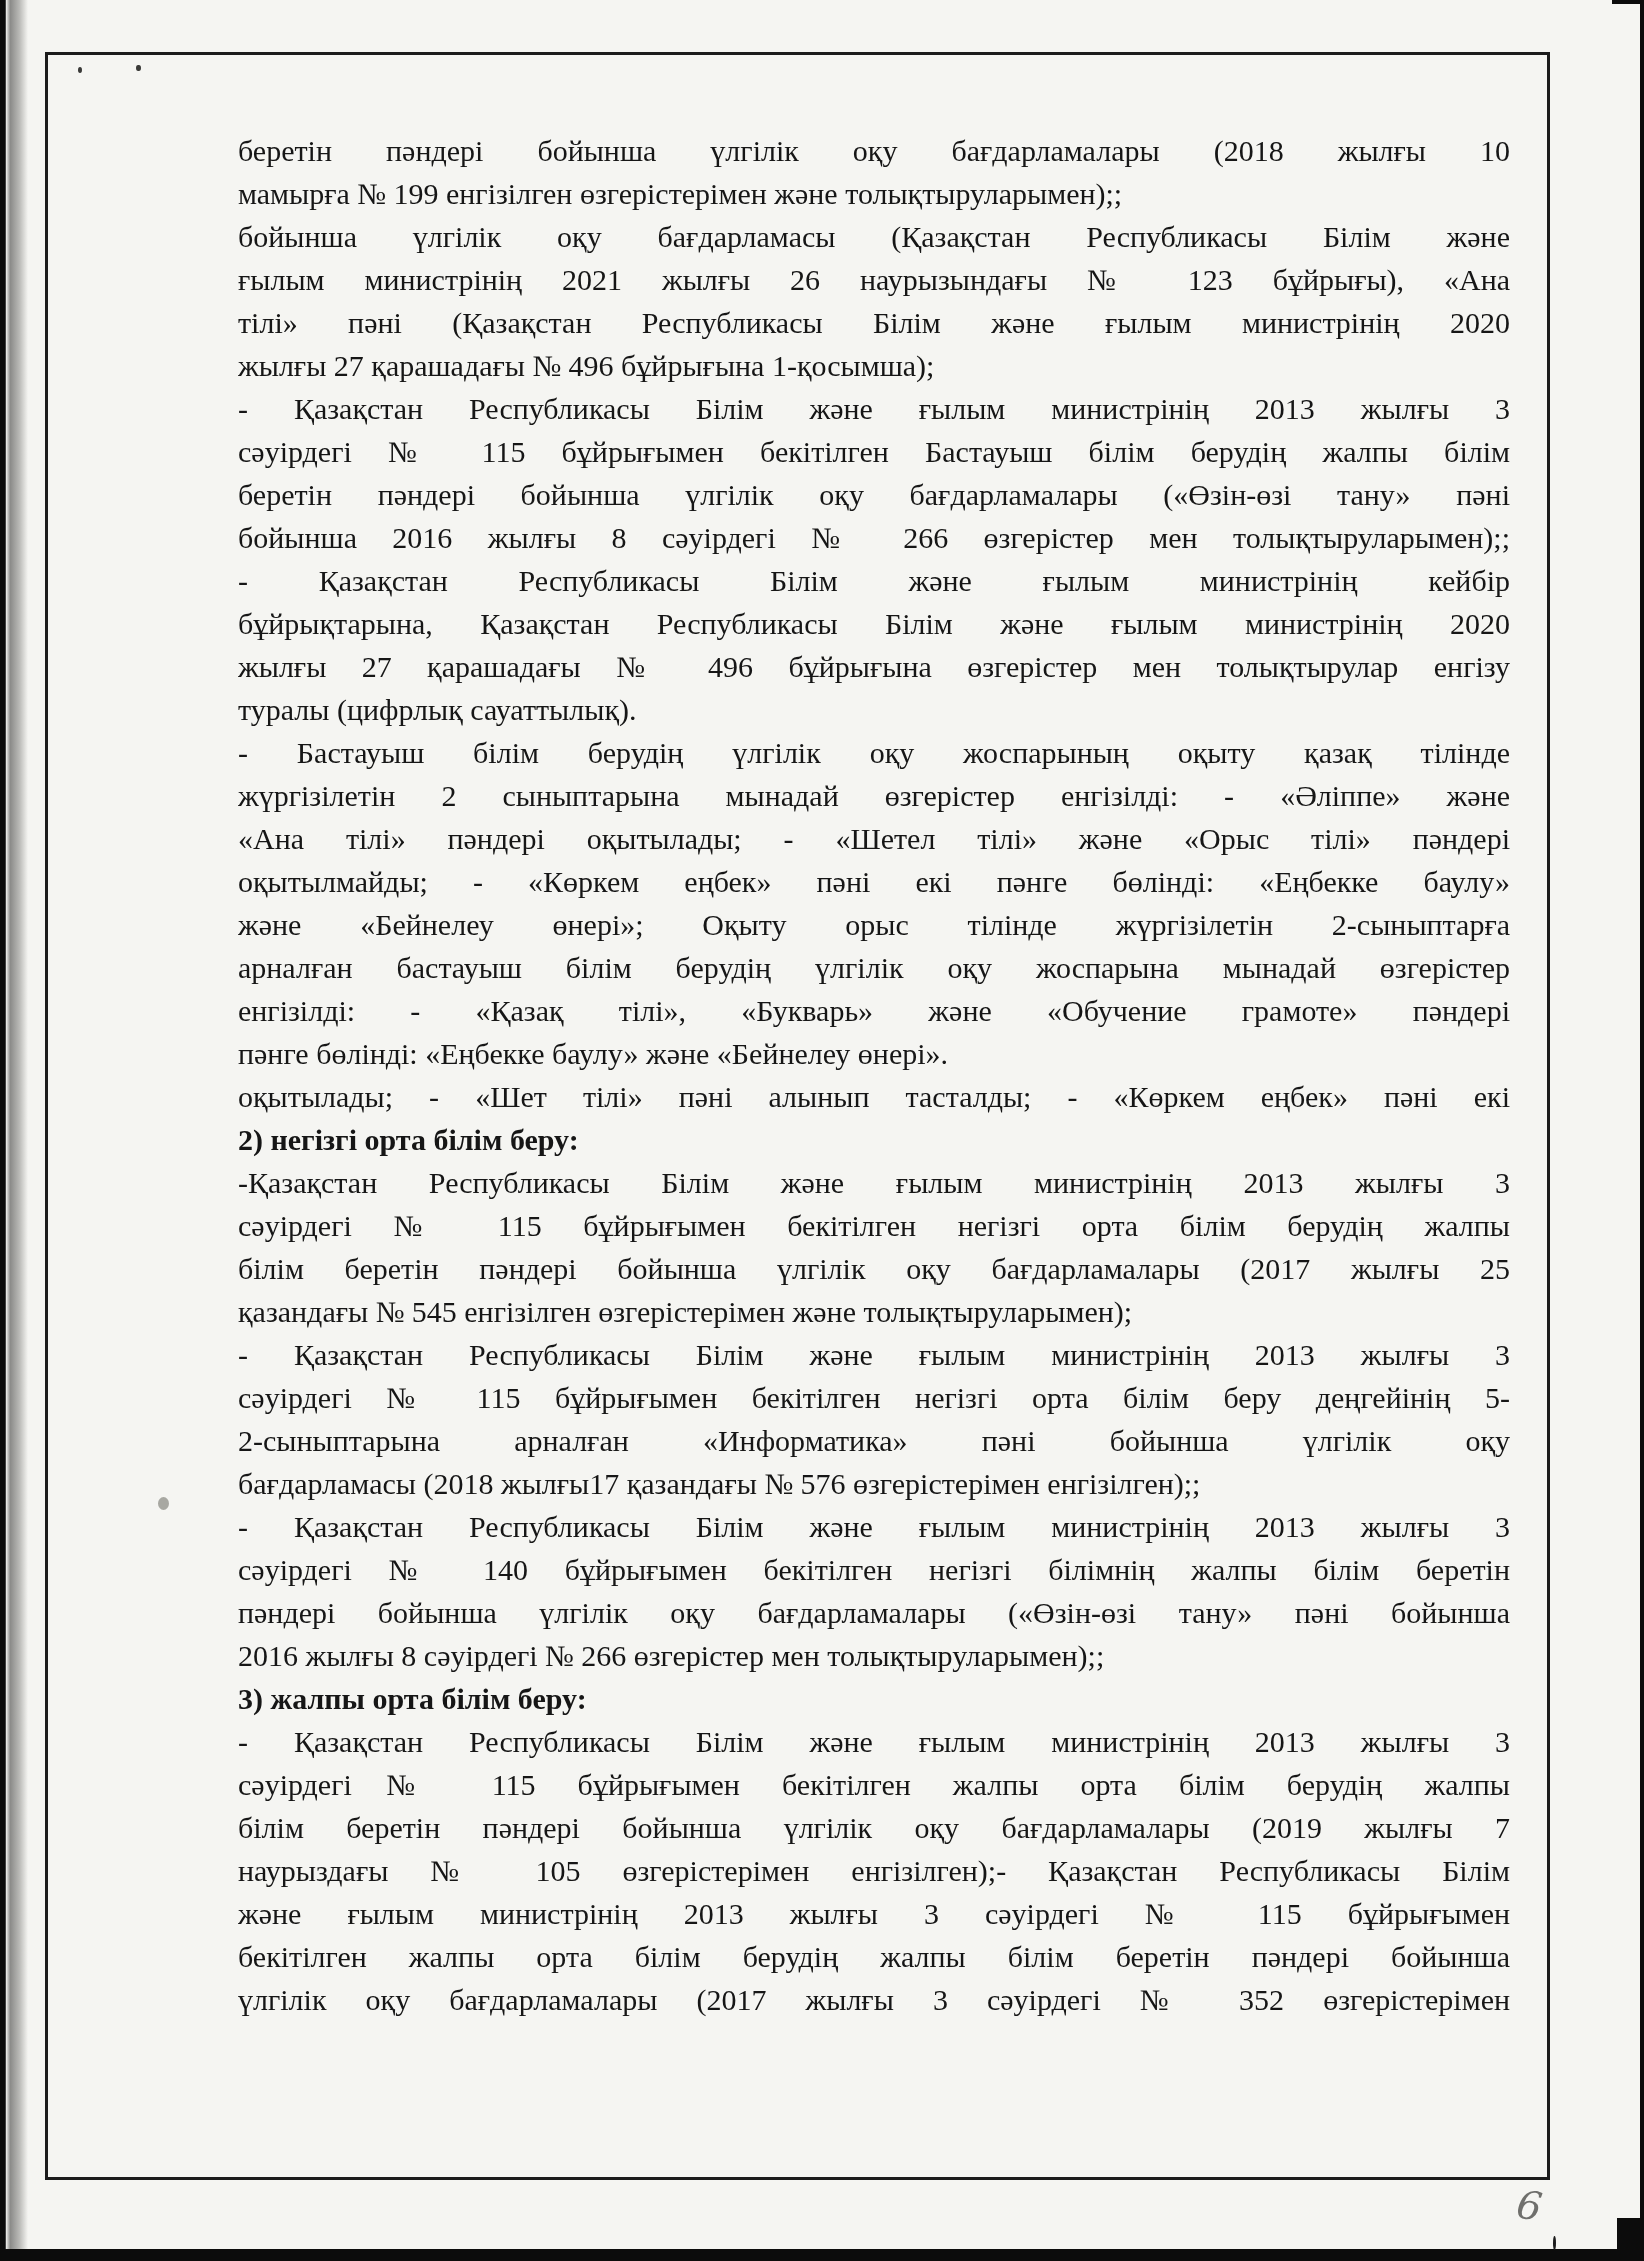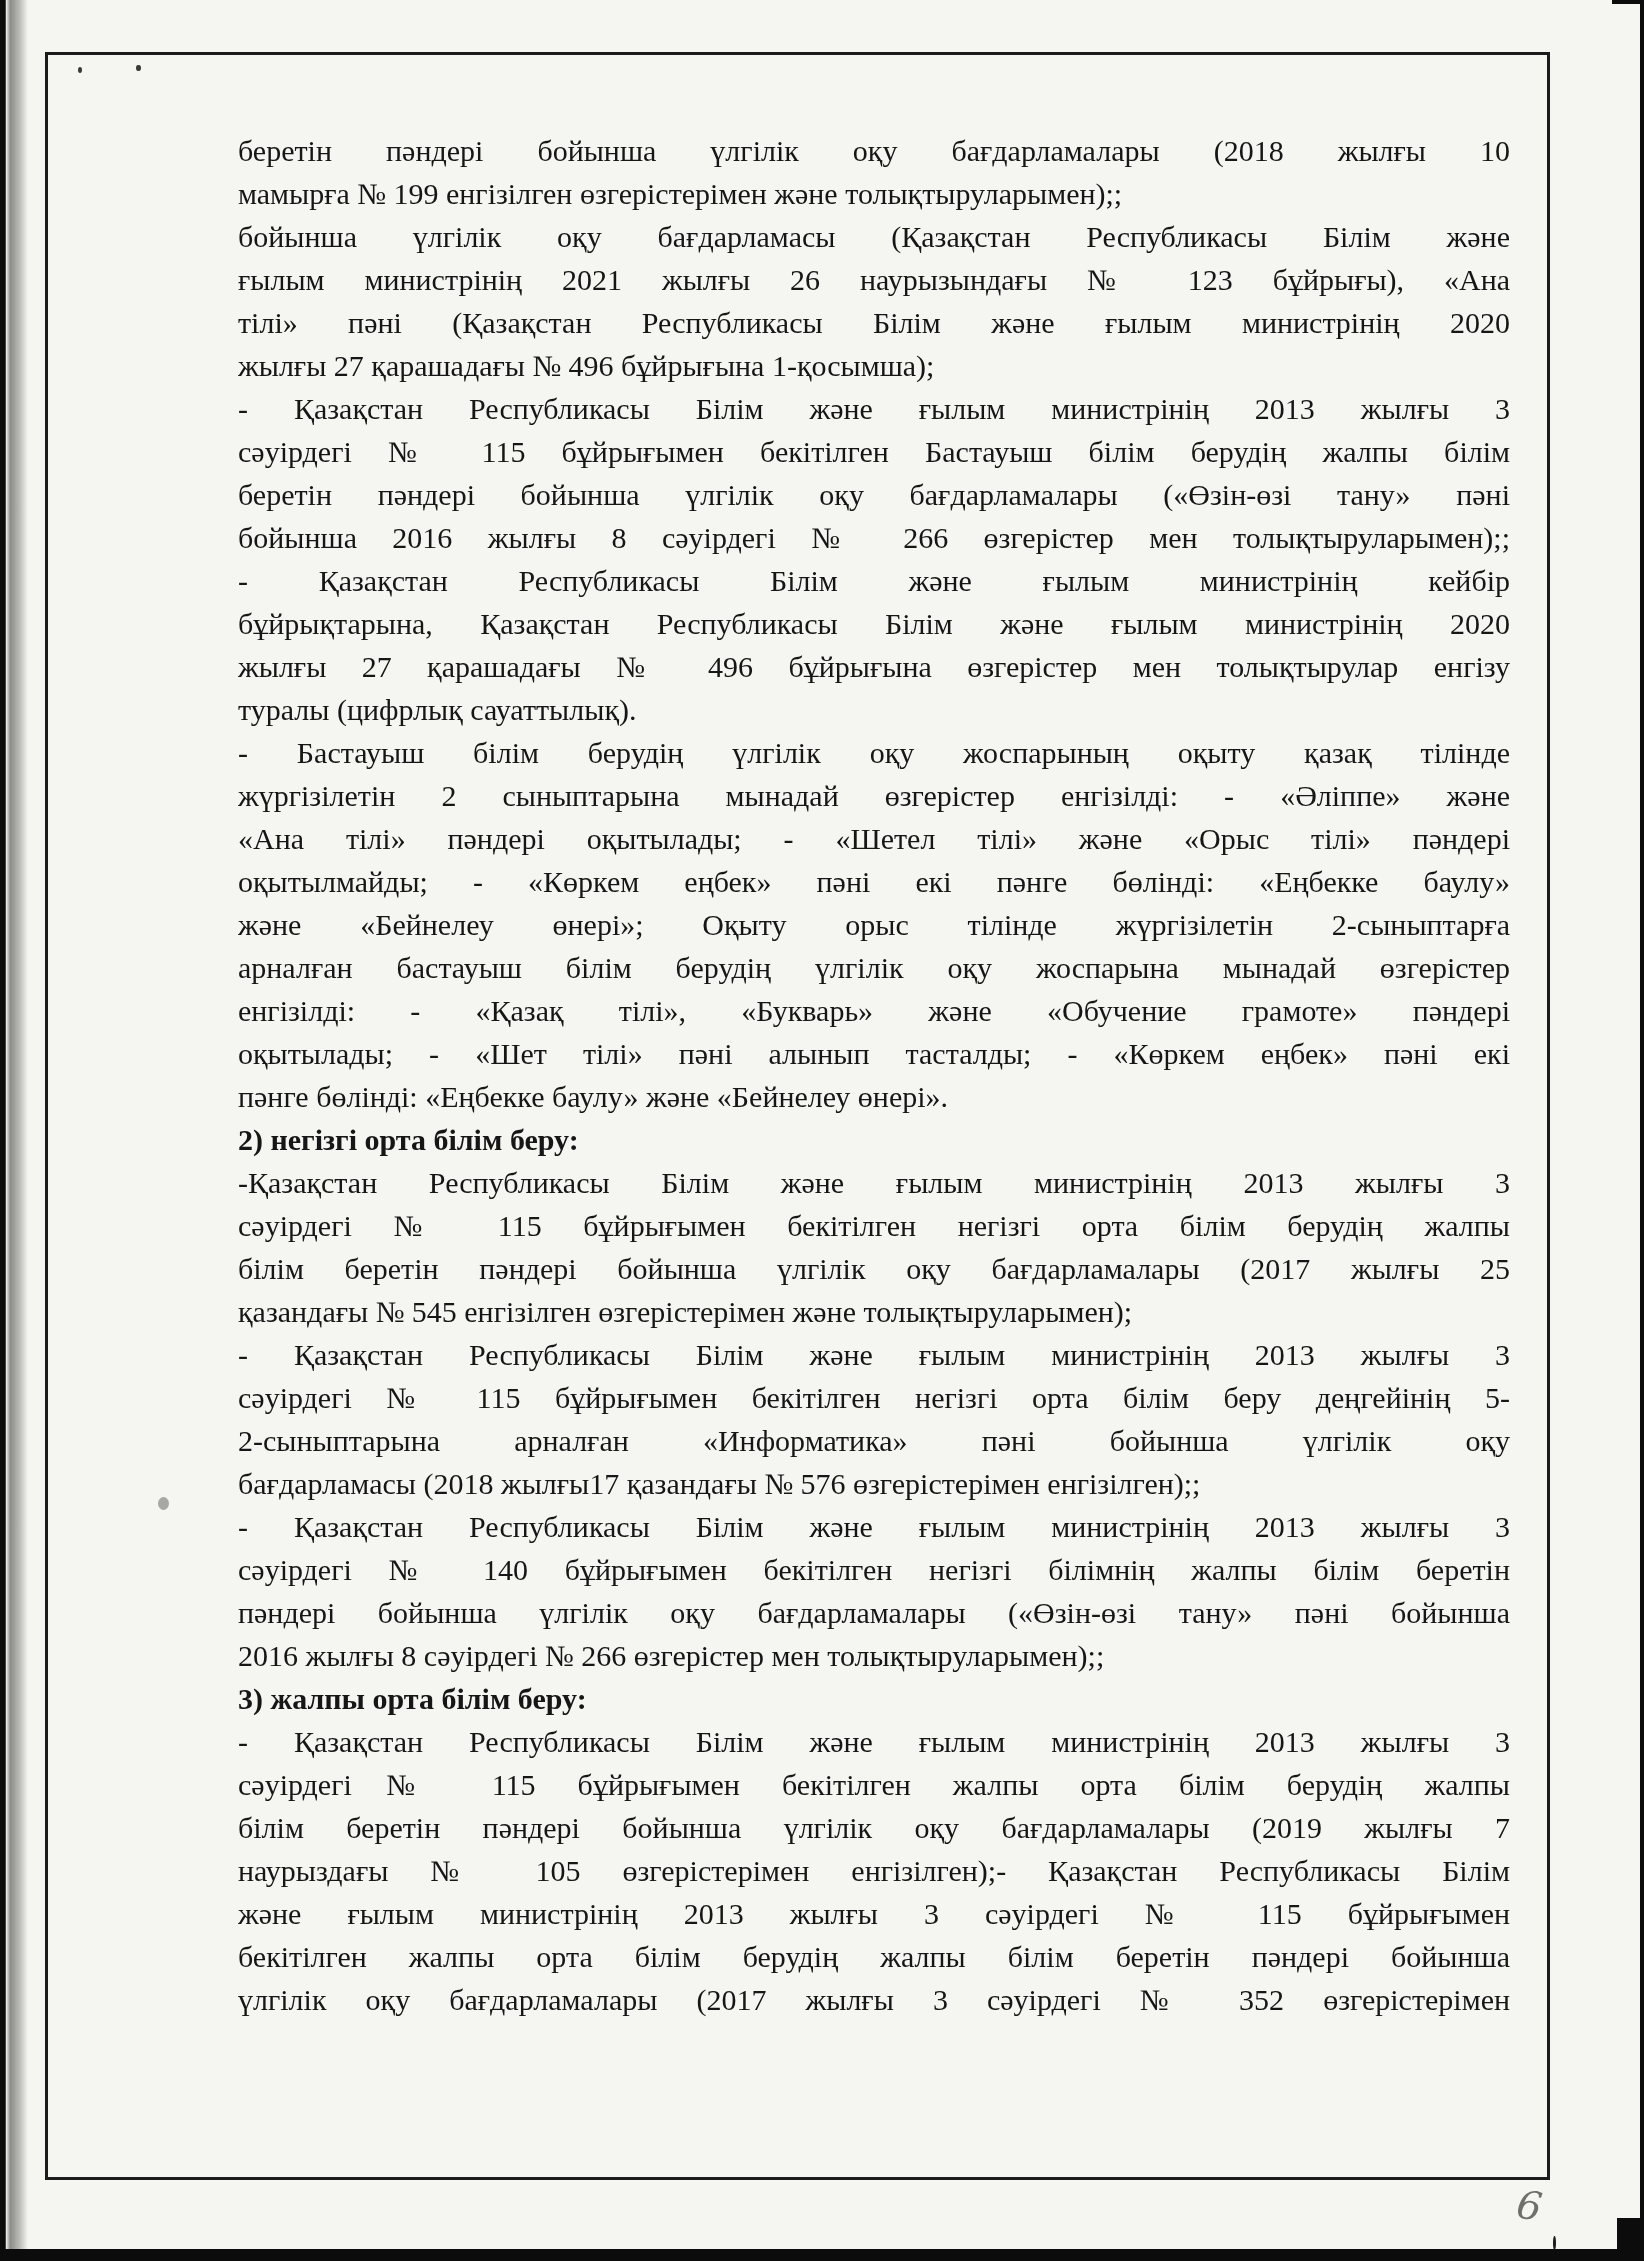--- a/index.html
+++ b/index.html
@@ -108,22 +108,22 @@
       <div class="line stretch">бұйрықтарына, Қазақстан Республикасы Білім және ғылым министрінің 2020</div>
       <div class="line stretch">жылғы 27 қарашадағы № 496 бұйрығына өзгерістер мен толықтырулар енгізу</div>
       <div class="line">туралы (цифрлық сауаттылық).</div>
       <div class="line stretch">- Бастауыш білім берудің үлгілік оқу жоспарының оқыту қазақ тілінде</div>
       <div class="line stretch">жүргізілетін 2 сыныптарына мынадай өзгерістер енгізілді: - «Әліппе» және</div>
       <div class="line stretch">«Ана тілі» пәндері оқытылады; - «Шетел тілі» және «Орыс тілі» пәндері</div>
       <div class="line stretch">оқытылмайды; - «Көркем еңбек» пәні екі пәнге бөлінді: «Еңбекке баулу»</div>
       <div class="line stretch">және «Бейнелеу өнері»; Оқыту орыс тілінде жүргізілетін 2-сыныптарға</div>
       <div class="line stretch">арналған бастауыш білім берудің үлгілік оқу жоспарына мынадай өзгерістер</div>
       <div class="line stretch">енгізілді: - «Қазақ тілі», «Букварь» және «Обучение грамоте» пәндері</div>
+      <div class="line">пәнге бөлінді: «Еңбекке баулу» және «Бейнелеу өнері».</div>
       <div class="line stretch">оқытылады; - «Шет тілі» пәні алынып тасталды; - «Көркем еңбек» пәні екі</div>
-      <div class="line">пәнге бөлінді: «Еңбекке баулу» және «Бейнелеу өнері».</div>
       <div class="line bold">2) негізгі орта білім беру:</div>
       <div class="line stretch">-Қазақстан Республикасы Білім және ғылым министрінің 2013 жылғы 3</div>
       <div class="line stretch">сәуірдегі № 115 бұйрығымен бекітілген негізгі орта білім берудің жалпы</div>
       <div class="line stretch">білім беретін пәндері бойынша үлгілік оқу бағдарламалары (2017 жылғы 25</div>
       <div class="line">қазандағы № 545 енгізілген өзгерістерімен және толықтыруларымен);</div>
       <div class="line stretch">- Қазақстан Республикасы Білім және ғылым министрінің 2013 жылғы 3</div>
       <div class="line stretch">сәуірдегі № 115 бұйрығымен бекітілген негізгі орта білім беру деңгейінің 5-</div>
       <div class="line stretch">2-сыныптарына арналған «Информатика» пәні бойынша үлгілік оқу</div>
       <div class="line">бағдарламасы (2018 жылғы17 қазандағы № 576 өзгерістерімен енгізілген);;</div>
       <div class="line stretch">- Қазақстан Республикасы Білім және ғылым министрінің 2013 жылғы 3</div>

